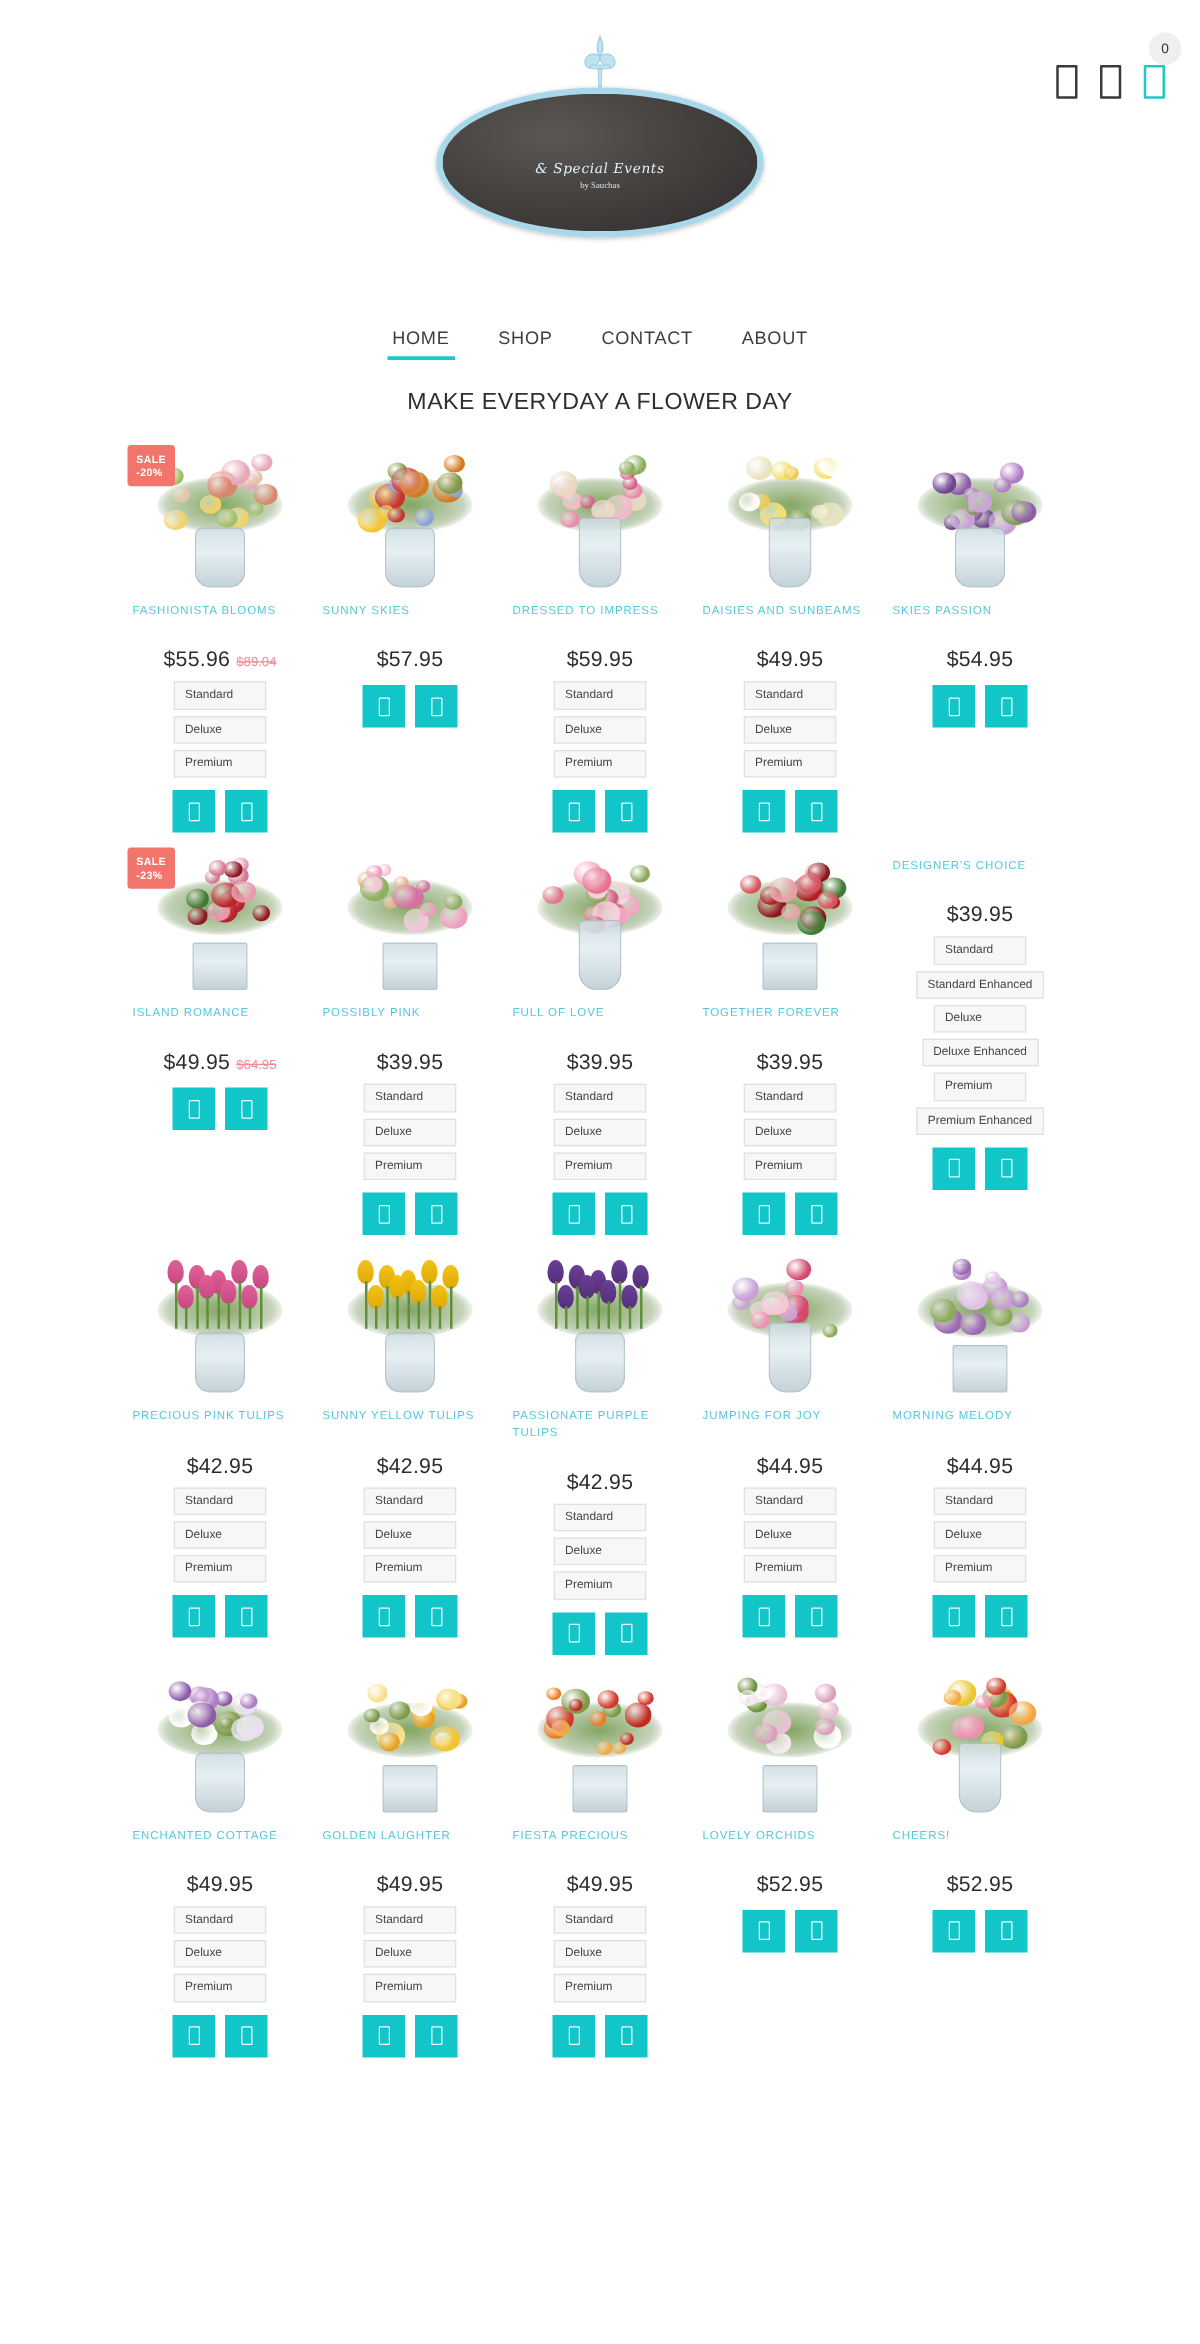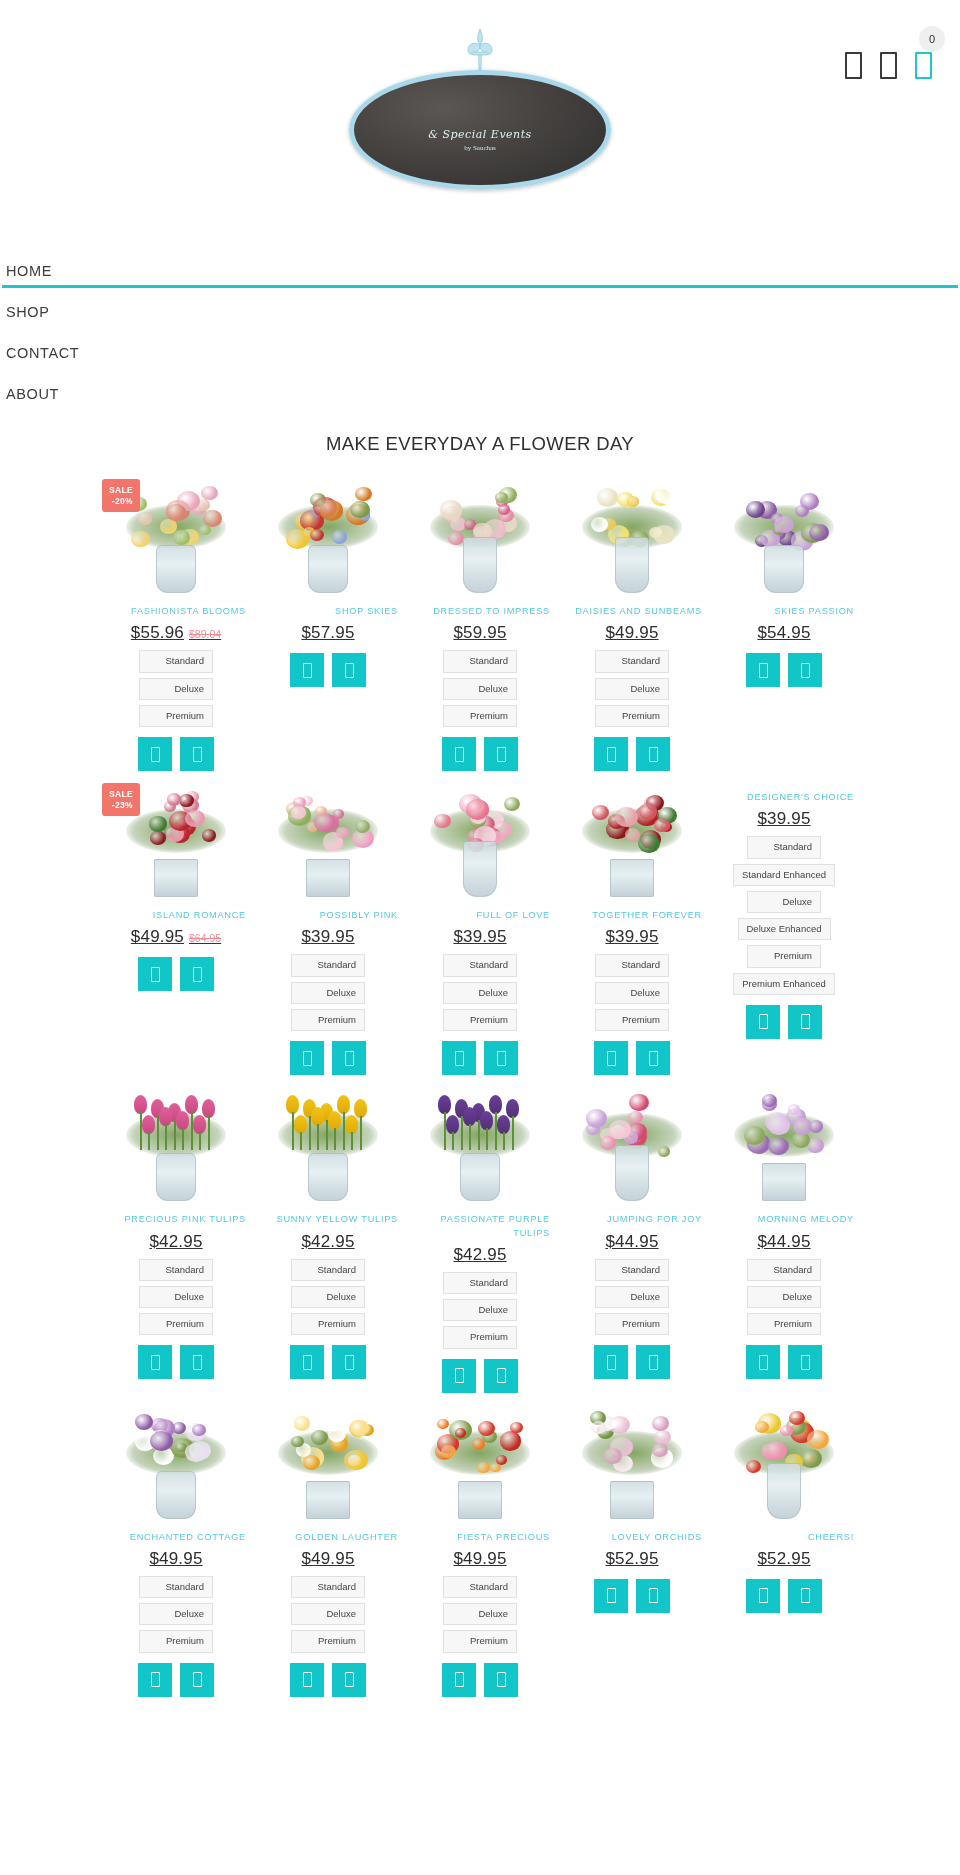--- a/index.html
+++ b/index.html
@@ -105,23 +105,22 @@
     font-family: "Liberation Serif", serif;
     font-size: 7px;
     color: #cfe7ef;
     margin-top: 3px;
   }
 
   
   .nav {
     display: flex;
     justify-content: center;
-    gap: 12px;
+    gap: 27px;
     padding-top: 4px;
-    flex-direction: column;
   }
   .nav-item {
     font-size: 14.5px;
     letter-spacing: 0.6px;
     color: #3d3d3d;
     padding: 4px 6px 9px 6px;
     position: relative;
     cursor: pointer;
   }
   .nav-item.active::after {
@@ -146,21 +145,21 @@
   
   .grid {
     width: 760px;
     margin: 18px auto 0 auto;
     display: grid;
     grid-template-columns: repeat(5, 1fr);
     row-gap: 0;
   }
   .card {
     padding: 4px 6px 0 6px;
-    text-align: right;
+    text-align: left;
     position: relative;
   }
   .thumb {
     width: 100%;
     height: 118px;
     position: relative;
     display: flex;
     align-items: flex-end;
     justify-content: center;
     overflow: visible;
@@ -243,26 +242,25 @@
 
   .p-name {
     font-size: 9.2px;
     color: #55c8dd;
     letter-spacing: 0.75px;
     line-height: 1.45;
     margin-top: 10px;
     font-family: "Liberation Sans", sans-serif;
   }
   .p-price-row {
-    margin-top: 5px;
+    margin-top: 23px;
     display: flex;
     align-items: baseline;
     justify-content: center;
     gap: 5px;
-    text-decoration: underline;
   }
   .p-price {
     font-size: 17px;
     color: #2d2d2d;
     letter-spacing: 0.2px;
   }
   .p-old {
     font-size: 10.5px;
     color: #f08a96;
     text-decoration: line-through;
@@ -423,21 +421,21 @@
             <div style="position: absolute; border-radius: 50%; width: 16.8365px; height: 14.8161px; left: 73.1176px; top: 1.67618px; background: radial-gradient(circle at 35% 35%, rgba(255, 255, 255, 0.4), rgb(213, 122, 34) 62%);"></div>
             <div style="position: absolute; border-radius: 50%; width: 19.882px; height: 17.4962px; left: 67.6295px; top: 15.9117px; background: radial-gradient(circle at 35% 35%, rgba(255, 255, 255, 0.4), rgb(124, 154, 72) 62%);"></div>
             <div style="position: absolute; border-radius: 50%; width: 12.7863px; height: 11.252px; left: 20.7175px; top: 42.0587px; background: radial-gradient(circle at 35% 35%, rgba(255, 255, 255, 0.4), rgb(242, 196, 48) 62%);"></div>
             <div style="position: absolute; border-radius: 50%; width: 13.9661px; height: 12.2902px; left: 28.1531px; top: 43.6451px; background: radial-gradient(circle at 35% 35%, rgba(255, 255, 255, 0.4), rgb(198, 53, 44) 62%);"></div>
             <div style="position: absolute; border-radius: 50%; width: 15.8381px; height: 13.9375px; left: 49.6692px; top: 44.6171px; background: radial-gradient(circle at 35% 35%, rgba(255, 255, 255, 0.4), rgb(138, 160, 216) 62%);"></div>
             <div style="position: absolute; border-radius: 50%; width: 23.8188px; height: 20.9605px; left: 37.6578px; top: 15.0161px; background: radial-gradient(circle at 35% 35%, rgba(255, 255, 255, 0.4), rgb(213, 122, 34) 62%);"></div>
           </div>
           <div class="bq-vase "></div>
         </div>
       </div>
-      <div class="p-name">SHOP SKIES</div>
+      <div class="p-name">SUNNY SKIES</div>
       <div class="p-price-row">
         <span class="p-price">$57.95</span>
       </div>
       <div class="actions">
         <button class="act-btn">
           <span class="act-glyph"></span>
         </button>
         <button class="act-btn">
           <span class="act-glyph"></span>
         </button>

